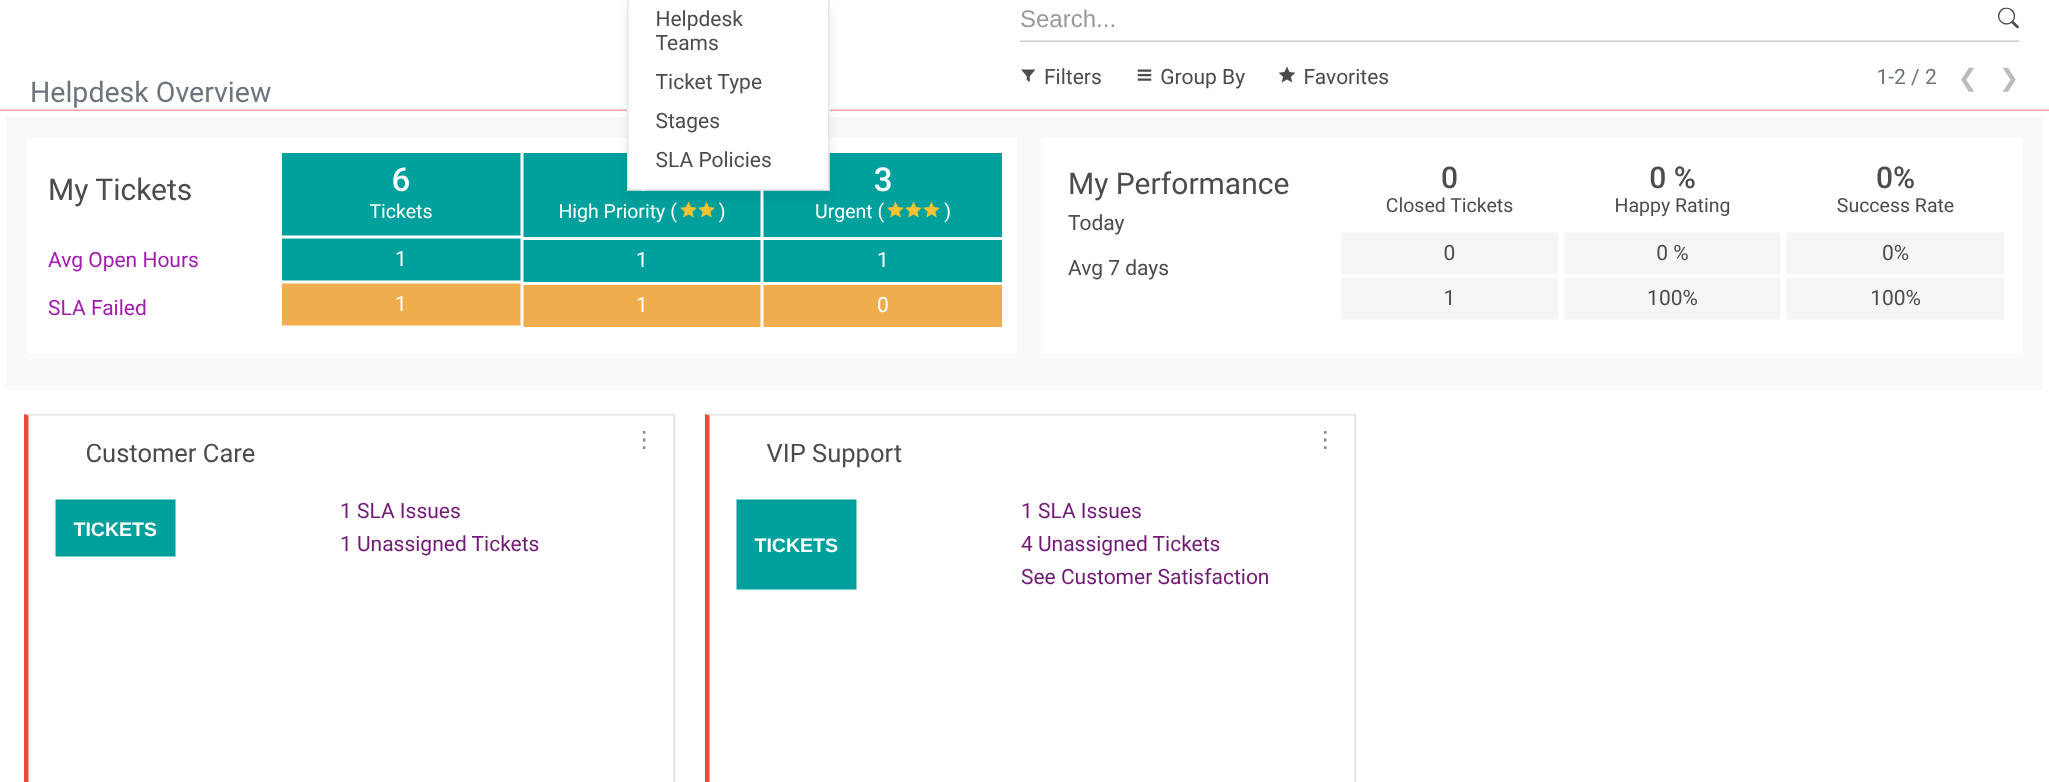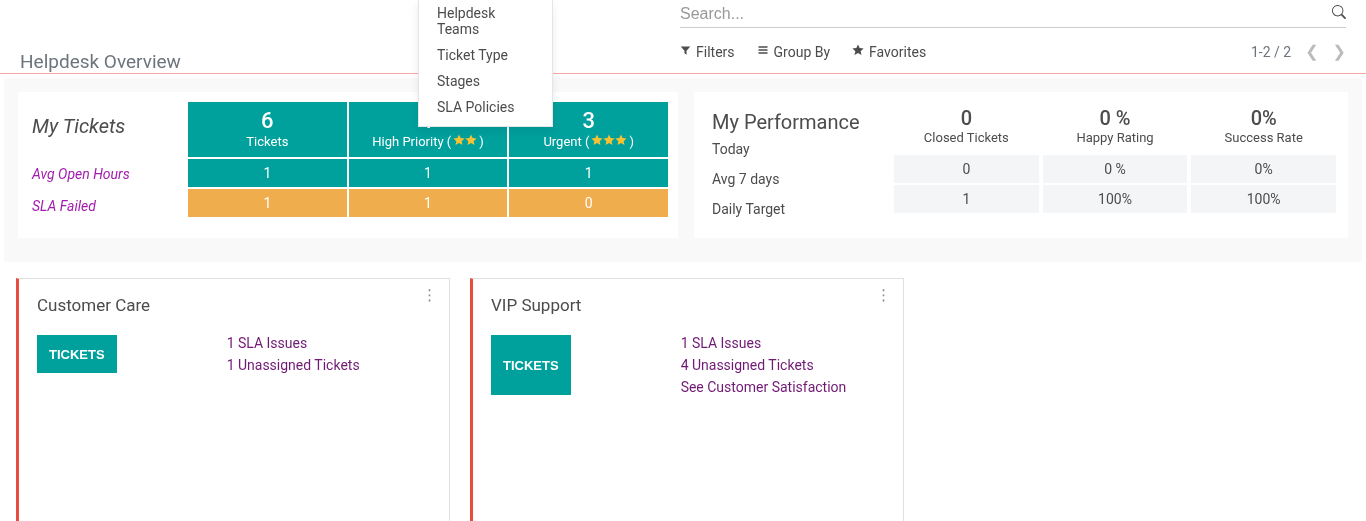--- a/index.html
+++ b/index.html
@@ -101,21 +101,20 @@
     padding: 14px 14px 24px 14px;
     display: flex;
     gap: 16px;
     margin: 4px 4px 0 4px;
   }
   .panel-left, .panel-right { background: #fff; flex: 1; display: flex; }
   .panel-left { min-width: 660px; }
   .label-col {
     width: 170px;
     padding: 22px 0 14px 14px;
-    font-style: italic;
   }
   .label-col h2 {
     font-size: 20px;
     font-weight: 400;
     color: #4c4c4c;
     margin-bottom: 20px;
   }
   .metric-label {
     font-size: 14px;
     color: #a21caf;
@@ -188,21 +187,21 @@
     padding: 16px;
   }
   .card {
     width: 434px;
     height: 250px;
     border: 1px solid #e0e0e0;
     border-left: 3px solid #e74c3c;
     padding: 16px 18px;
     position: relative;
   }
-  .card-title { font-size: 17px; color: #4c4c4c; font-weight: 400; }
+  .card-title { font-size: 17px; color: #4c4c4c; font-weight: 400; margin-left: 20px; }
   .card-menu {
     position: absolute;
     right: 12px;
     top: 14px;
     color: #888;
     cursor: pointer;
     font-size: 15px;
     line-height: 4px;
   }
   .card-body {
@@ -313,21 +312,20 @@
           <div class="stat-cell c-orange">0</div>
         </div>
       </div>
   </div>
 
   <div class="panel-right">
     <div class="perf-label-col">
       <h2>My Performance</h2>
       <div class="perf-sub">Today</div>
       <div class="perf-sub">Avg 7 days</div>
-      <div class="perf-sub">Daily Target</div>
     </div>
     <div class="perf-cols" id="perf-cols">
         <div class="perf-col">
           <div class="perf-head">
             <div class="big">0</div>
             <div class="small">Closed Tickets</div>
           </div>
           <div class="perf-cell">0</div>
           <div class="perf-cell">1</div>
         </div>

